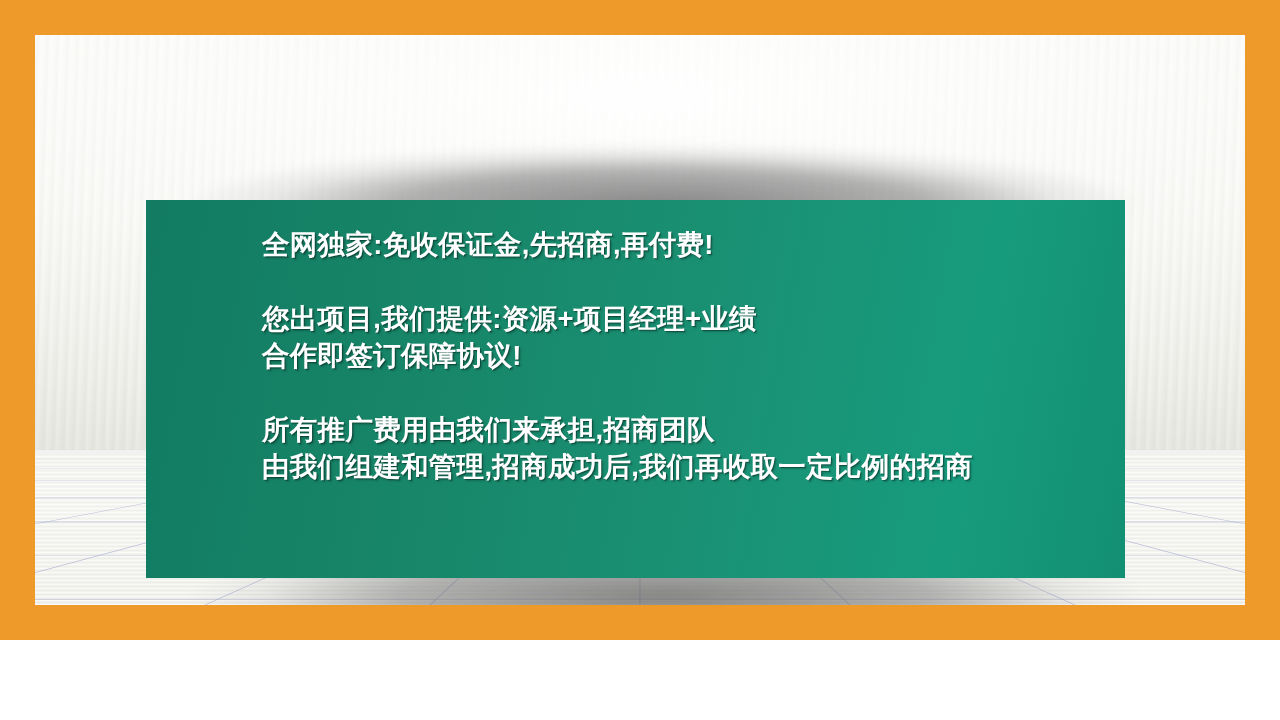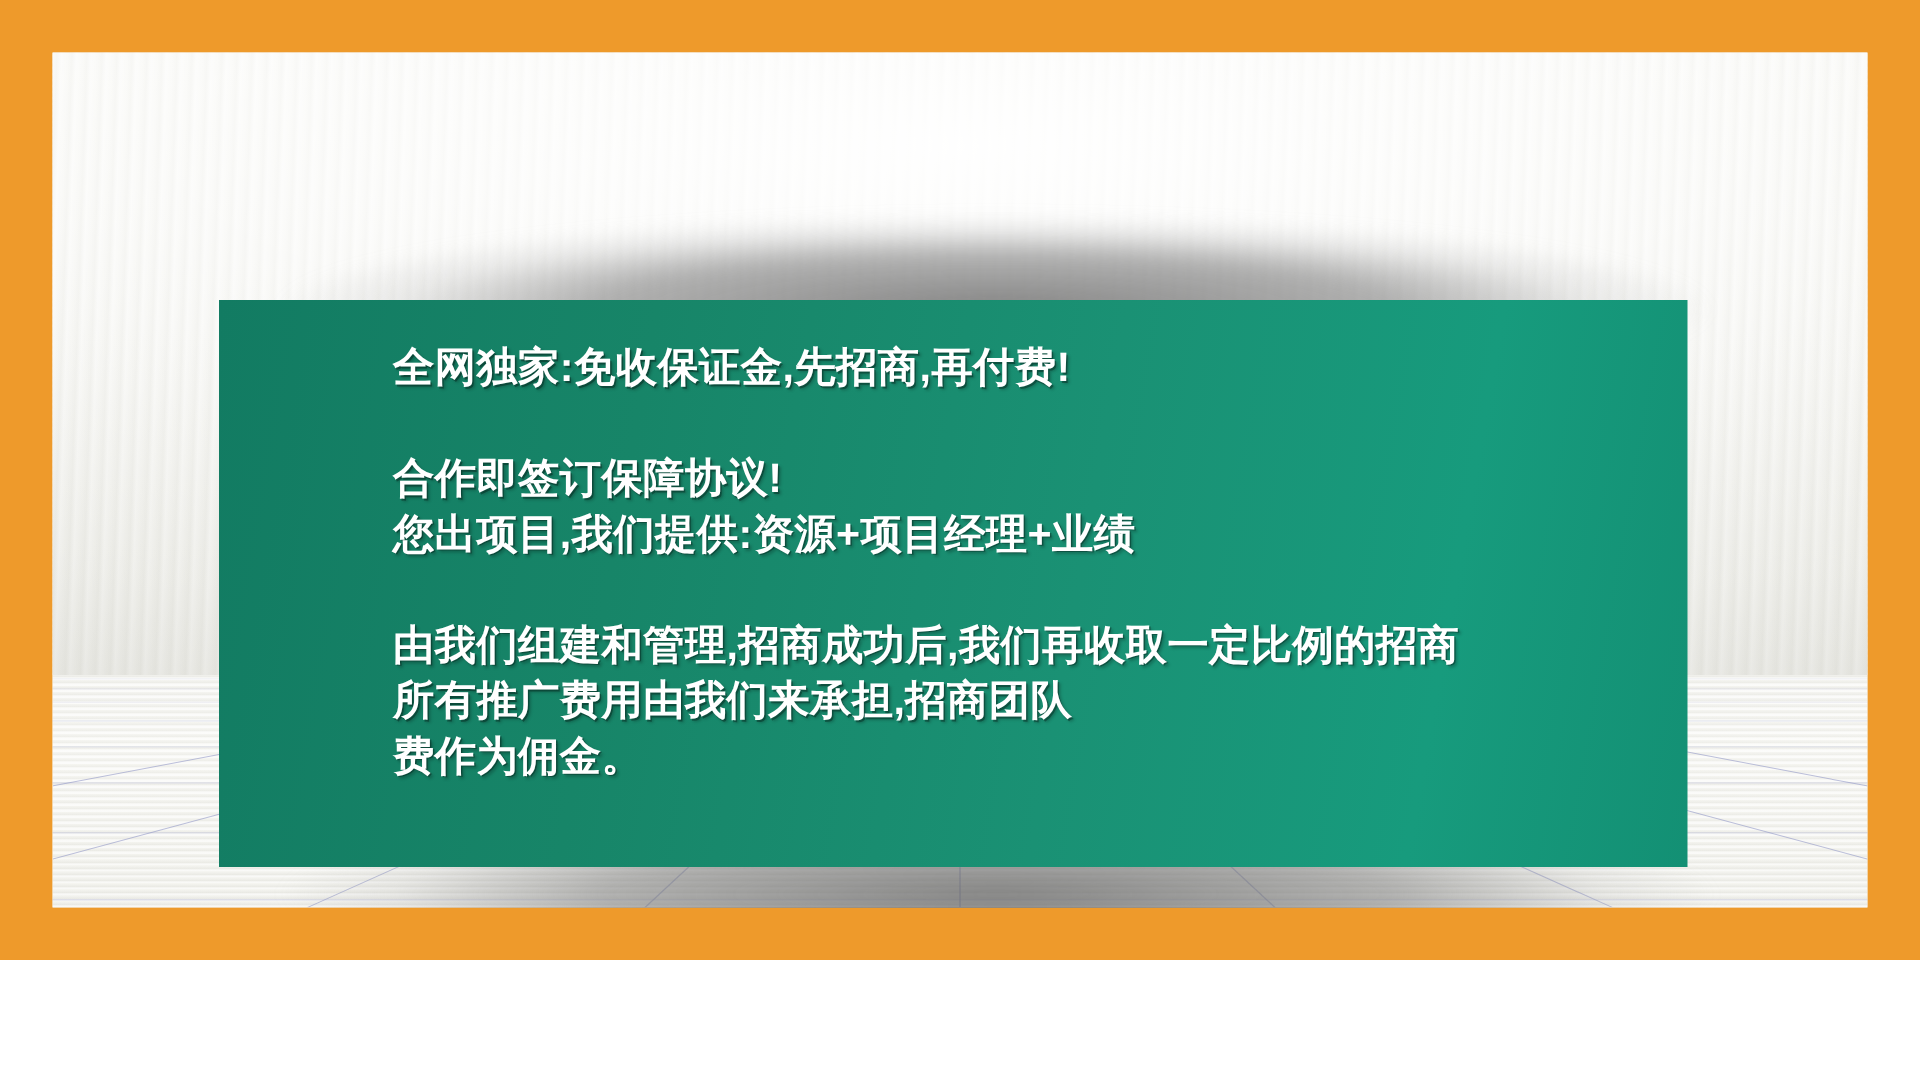--- a/index.html
+++ b/index.html
@@ -173,26 +173,25 @@
     <div class="shadow-top"></div>
     <div class="shadow-bottom"></div>
 
     <div class="panel">
       <div class="panel-inner">
 
         <div class="msg-line">全网独家:免收保证金,先招商,再付费!</div>
 
         <div class="msg-gap"></div>
 
+        <div class="msg-line">您出项目,我们提供:资源+项目经理+业绩</div>
         <div class="msg-line">合作即签订保障协议!</div>
-        <div class="msg-line">您出项目,我们提供:资源+项目经理+业绩</div>
 
         <div class="msg-gap"></div>
 
+        <div class="msg-line">所有推广费用由我们来承担,招商团队</div>
         <div class="msg-line">由我们组建和管理,招商成功后,我们再收取一定比例的招商</div>
-        <div class="msg-line">所有推广费用由我们来承担,招商团队</div>
-        <div class="msg-line">费作为佣金。</div>
 
       </div>
     </div>
 
   </div>
 </div>
 
 </body></html>

